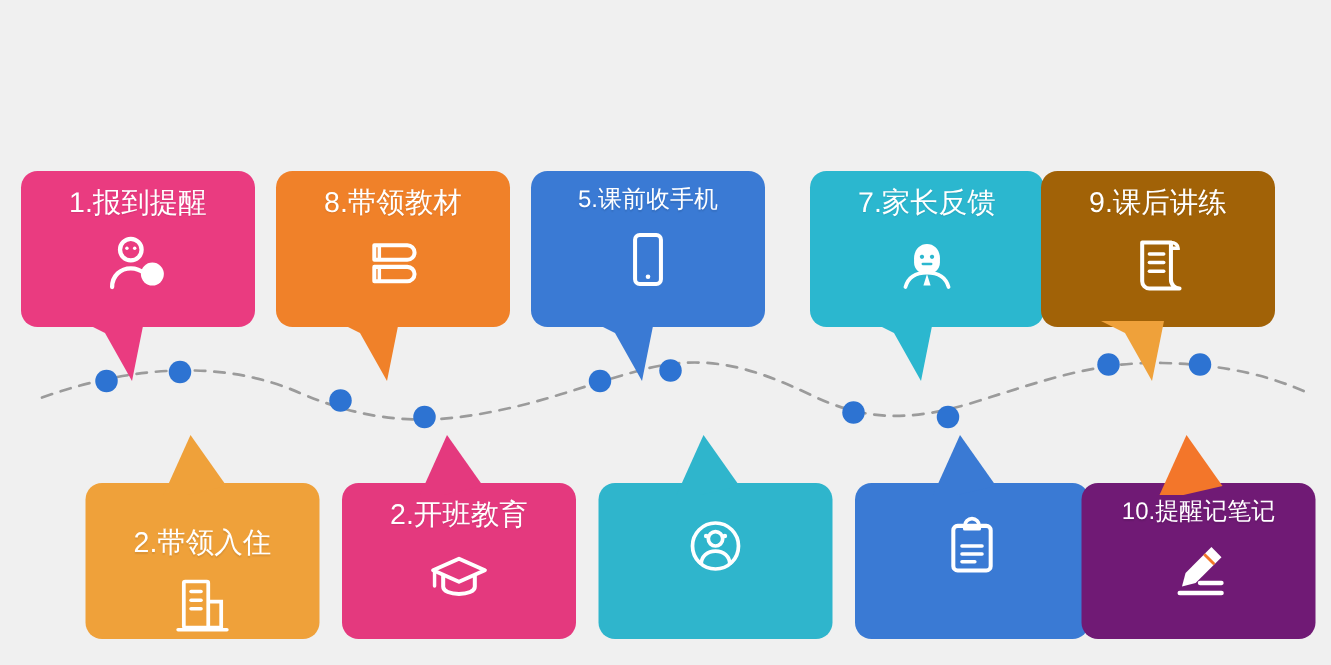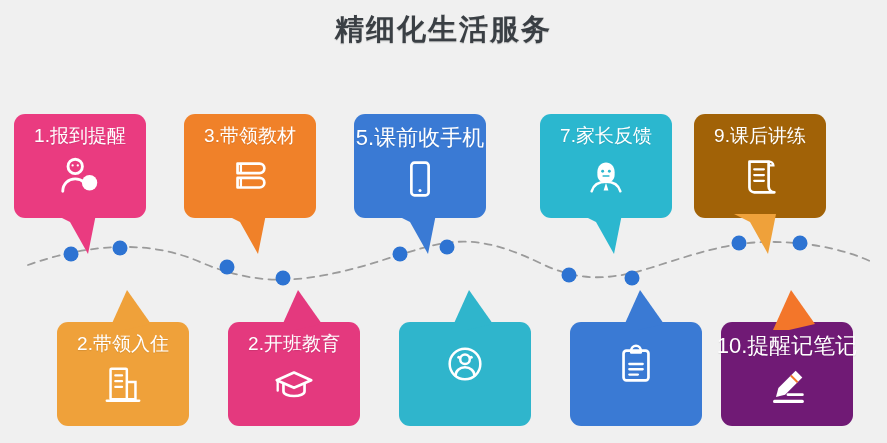--- a/index.html
+++ b/index.html
@@ -41,21 +41,21 @@
     left: 0;
     top: 0;
     width: 887px;
     height: 443px;
     pointer-events: none;
   }
 
   
   .card {
     position: absolute;
-    width: 132px;
+    width: 156px;
     height: 104px;
     border-radius: 11px;
     box-sizing: border-box;
     padding-top: 12px;
     display: flex;
     flex-direction: column;
     align-items: center;
   }
   .card-label {
     font-size: 19px;
@@ -82,28 +82,27 @@
     position: absolute;
     width: 46px;
     height: 40px;
   }
   .tail svg { width: 100%; height: 100%; display:block; }
 
   .row-top .tail  { left: 38px; top: 100px; }
   .row-bottom .tail { left: 50px; top: -32px; }
 
   
-  .label-narrow { font-size: 22px; }
+  .label-narrow { font-size: 16px; }
 </style>
 </head>
 <body>
 
 <div id="stage">
 
-  <div id="page-title">精细化生活服务</div>
 
   <svg id="wave-layer" viewBox="0 0 887 443" preserveAspectRatio="none">
     <path id="wave-path" d="M 28 265 C 90 243, 150 240, 200 262 C 245 281, 280 283, 320 276 C 365 268, 385 258, 430 246 C 470 236, 500 244, 540 263 C 575 280, 605 282, 650 268 C 695 254, 730 241, 775 242 C 820 243, 850 252, 872 262" fill="none" stroke="#9b9b9b" stroke-width="1.8" stroke-dasharray="7 6" stroke-linecap="round"></path>
     <g id="wave-dots">
         <circle cx="71" cy="254" r="7.5" fill="#2d73d2"></circle>
         <circle cx="120" cy="248" r="7.5" fill="#2d73d2"></circle>
         <circle cx="227" cy="267" r="7.5" fill="#2d73d2"></circle>
         <circle cx="283" cy="278" r="7.5" fill="#2d73d2"></circle>
         <circle cx="400" cy="254" r="7.5" fill="#2d73d2"></circle>
         <circle cx="447" cy="247" r="7.5" fill="#2d73d2"></circle>
@@ -126,21 +125,21 @@
           <svg viewBox="0 0 48 48">
             <circle cx="19" cy="14" r="7.5" fill="none" stroke="#fff" stroke-width="3"></circle>
             <path d="M6 40 c0-8 6-13 13-13 c4 0 7 1.4 9.5 3.6" fill="none" stroke="#fff" stroke-width="3" stroke-linecap="round"></path>
             <circle cx="34" cy="31" r="8" fill="#fff"></circle>
             <path d="M30 31 l3 3 l5.5-6" fill="none" stroke-width="2.4" stroke-linecap="round" stroke-linejoin="round"></path>
             <circle cx="16.3" cy="13" r="1.2" fill="#fff"></circle>
             <circle cx="21.7" cy="13" r="1.2" fill="#fff"></circle>
           </svg>
         </div>
       </div>
-      <div class="card row-bottom" style="left: 57px; top: 322px; background: rgb(239, 161, 58);">
+      <div class="card row-bottom" style="left: 57px; top: 322px; background: rgb(239, 161, 58); justify-content: flex-end;">
         <div class="tail">
           <svg viewBox="0 0 46 40">
             <path d="M18 40 L2 40 L20 0 L44 34 Z" fill="#efa13a"></path>
           </svg>
         </div>
         <div class="card-label">2.带领入住</div>
         <div class="card-icon">
           <svg viewBox="0 0 48 48">
             <rect x="11" y="8" width="17" height="32" fill="none" stroke="#fff" stroke-width="2.6" rx="1"></rect>
             <path d="M28 22 h9 v18 h-9" fill="none" stroke="#fff" stroke-width="2.6"></path>
@@ -150,21 +149,21 @@
             <line x1="7" y1="41.5" x2="41" y2="41.5" stroke="#fff" stroke-width="2.4" stroke-linecap="round"></line>
           </svg>
         </div>
       </div>
       <div class="card row-top" style="left: 184px; top: 114px; background: rgb(240, 129, 41);">
         <div class="tail">
           <svg viewBox="0 0 46 40">
             <path d="M2 0 L44 0 L36 40 L18 8 Z" fill="#f08129"></path>
           </svg>
         </div>
-        <div class="card-label">3.带领教材</div>
+        <div class="card-label">8.带领教材</div>
         <div class="card-icon">
           <svg viewBox="0 0 48 48">
             <path d="M11 11 h23 a4 4 0 0 1 0 10 h-23 z" fill="none" stroke="#fff" stroke-width="2.8" stroke-linejoin="round"></path>
             <path d="M11 26 h23 a4 4 0 0 1 0 10 h-23 z" fill="none" stroke="#fff" stroke-width="2.8" stroke-linejoin="round"></path>
             <line x1="14.5" y1="11" x2="14.5" y2="21" stroke="#fff" stroke-width="2.4"></line>
             <line x1="14.5" y1="26" x2="14.5" y2="36" stroke="#fff" stroke-width="2.4"></line>
           </svg>
         </div>
       </div>
       <div class="card row-bottom" style="left: 228px; top: 322px; background: rgb(228, 57, 126);">

